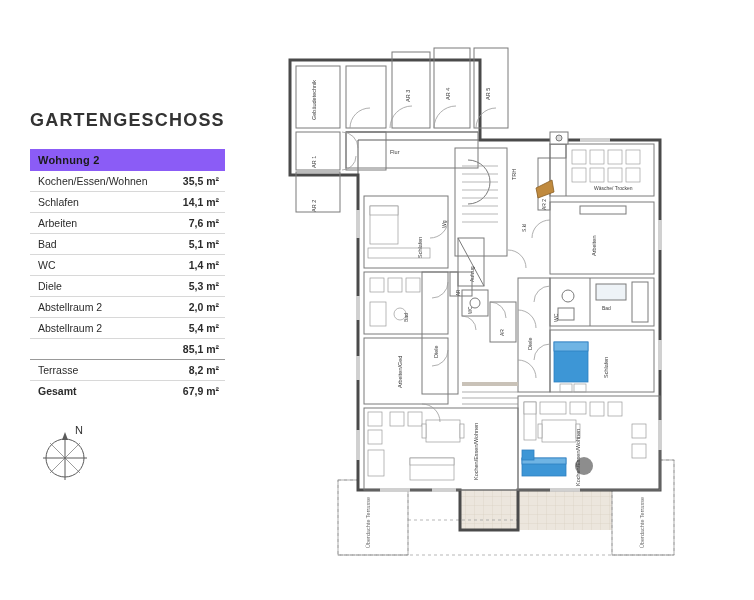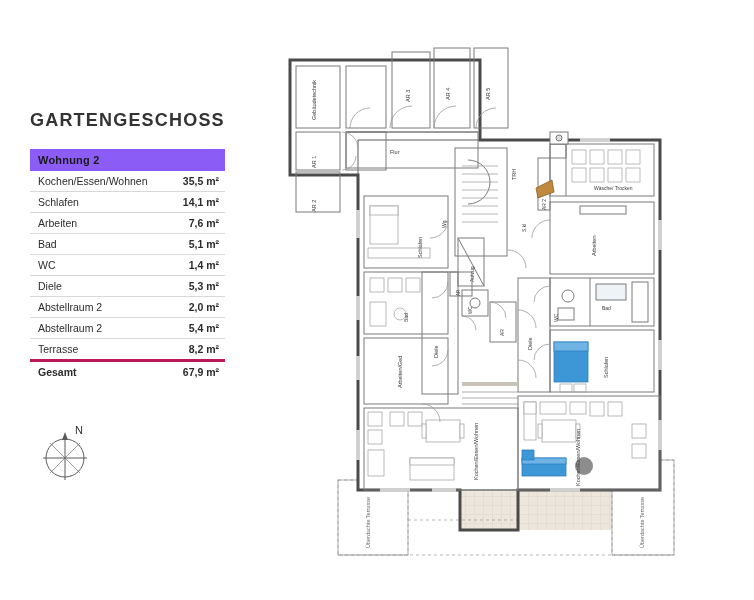--- a/index.html
+++ b/index.html
@@ -30,21 +30,21 @@
   table.rooms{
     border-collapse:collapse;width:100%;font-size:10.5px;
   }
   table.rooms td{
     padding:4px 0 4px 8px;border-bottom:1px solid #d8d8d8;
     color:#2b2b2b;
   }
   table.rooms td.val{text-align:right;padding-right:6px;width:62px;font-weight:bold;}
   tr.sum td{font-weight:bold;border-bottom:1px solid #999;}
   tr.sum td.lbl{border-bottom:1px solid #999;}
-  tr.total td{font-weight:bold;border-bottom:none;border-top:3px solid #be185d;}
+  tr.total td{font-weight:bold;border-bottom:none;border-top:1px solid #be185d;}
   tr.terrace td{border-bottom:1px solid #d8d8d8;margin-top:24px;}
 
   
   .compass{position:absolute;left:30px;top:418px;width:70px;height:70px;}
   .compass svg{display:block;}
 
   
   .plan{position:absolute;left:250px;top:20px;width:470px;height:560px;}
   .plan svg{display:block;}
 </style>
@@ -82,20 +82,24 @@
           <td>Diele</td>
           <td class="val">5,3 m²</td>
         </tr>
         <tr>
           <td>Abstellraum 2</td>
           <td class="val">2,0 m²</td>
         </tr>
         <tr>
           <td>Abstellraum 2</td>
           <td class="val">5,4 m²</td>
+        </tr>
+        <tr class="sum">
+          <td class="lbl"></td>
+          <td class="val">85,1 m²</td>
         </tr>
         <tr class="terrace">
           <td>Terrasse</td>
           <td class="val">8,2 m²</td>
         </tr>
         <tr class="total">
           <td>Gesamt</td>
           <td class="val">67,9 m²</td>
         </tr>
       </tbody>

